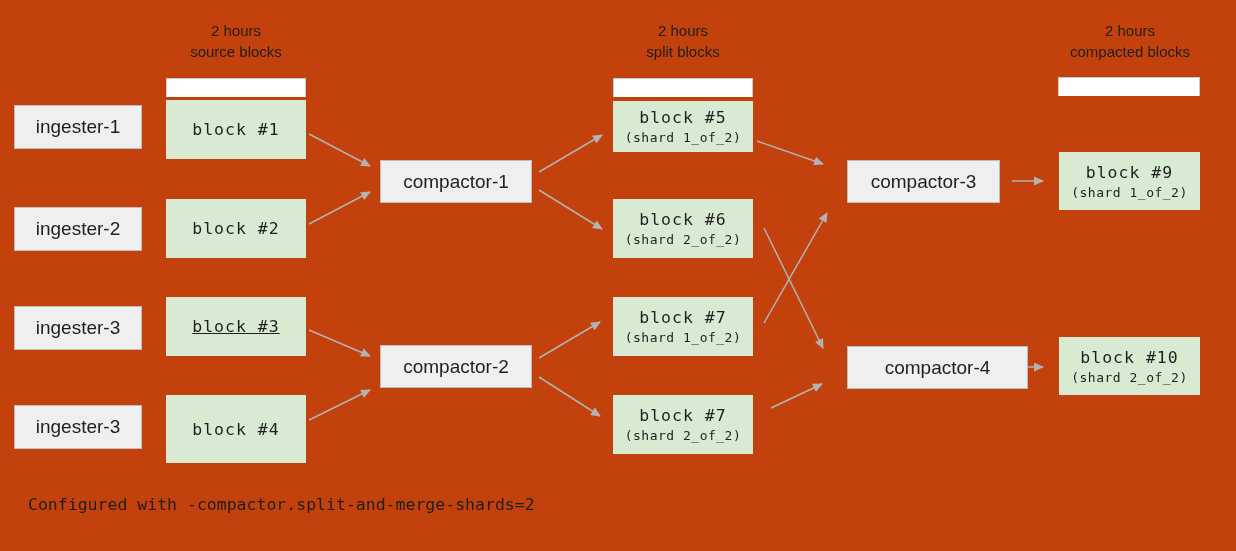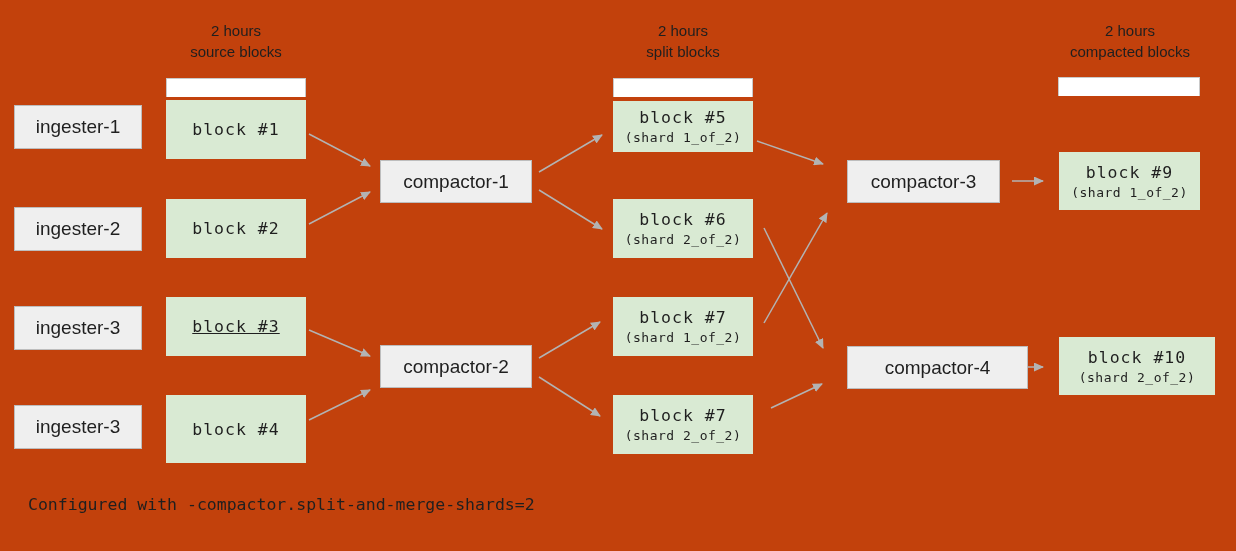--- a/index.html
+++ b/index.html
@@ -156,20 +156,20 @@
     <span>compactor-3</span>
   </div>
   <div class="node gray" style="left:847px;top:346px;width:181px;height:43px;">
     <span>compactor-4</span>
   </div>
 
   <div class="node green" style="left:1059px;top:152px;width:141px;height:58px;">
     <span class="block-label">block #9</span>
     <span class="block-shard">(shard 1_of_2)</span>
   </div>
-  <div class="node green" style="left:1059px;top:337px;width:156px;height:58px;">
+  <div class="node green" style="left:1059px;top:337px;width:141px;height:58px;">
     <span class="block-label">block #10</span>
     <span class="block-shard">(shard 2_of_2)</span>
   </div>
 
   <div class="caption">Configured with -compactor.split-and-merge-shards=2</div>
 
 </div>
 
 </body></html>

